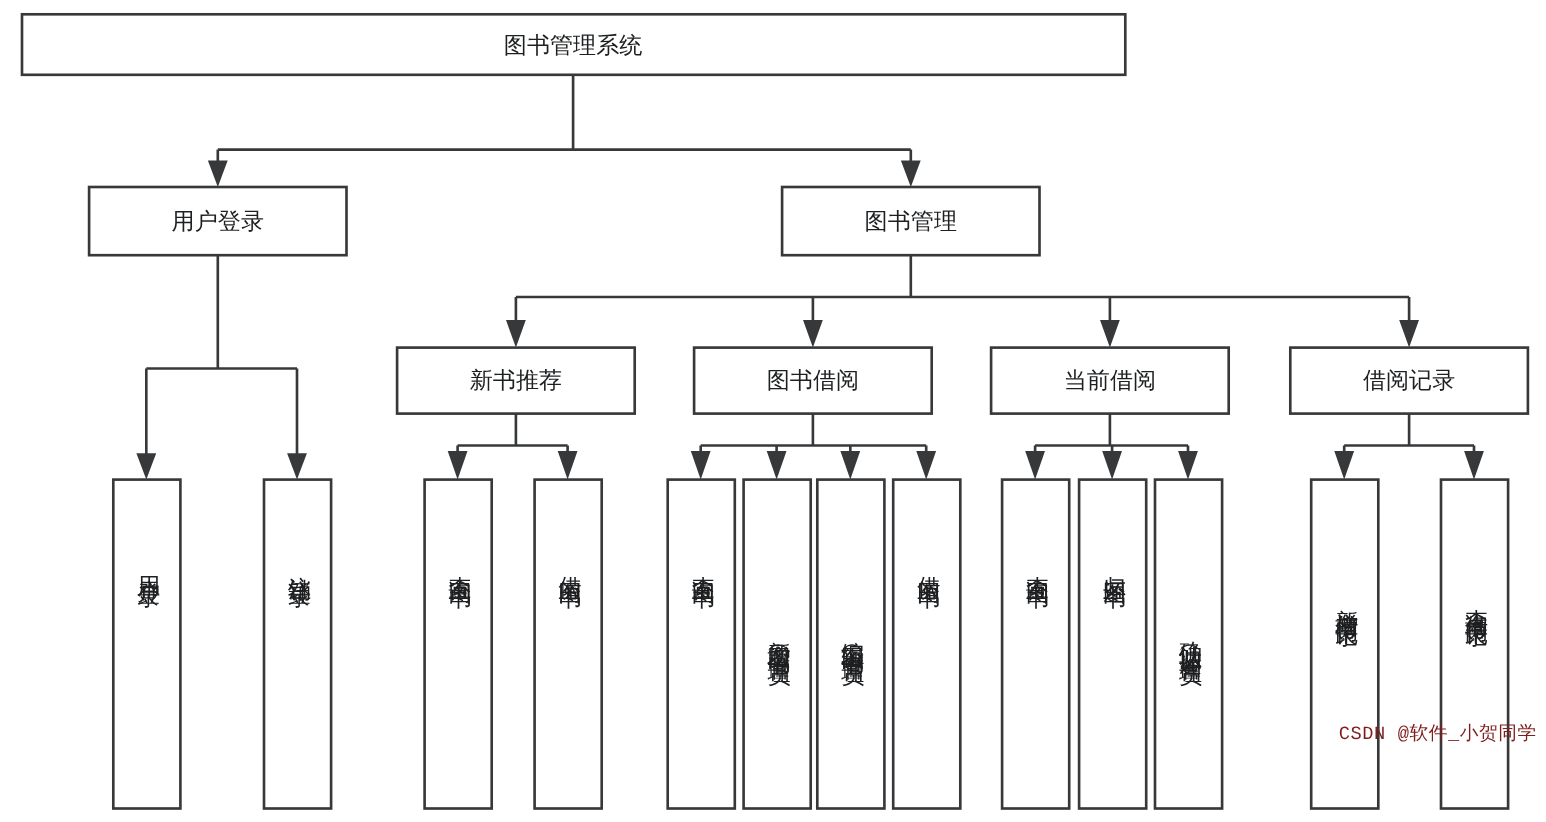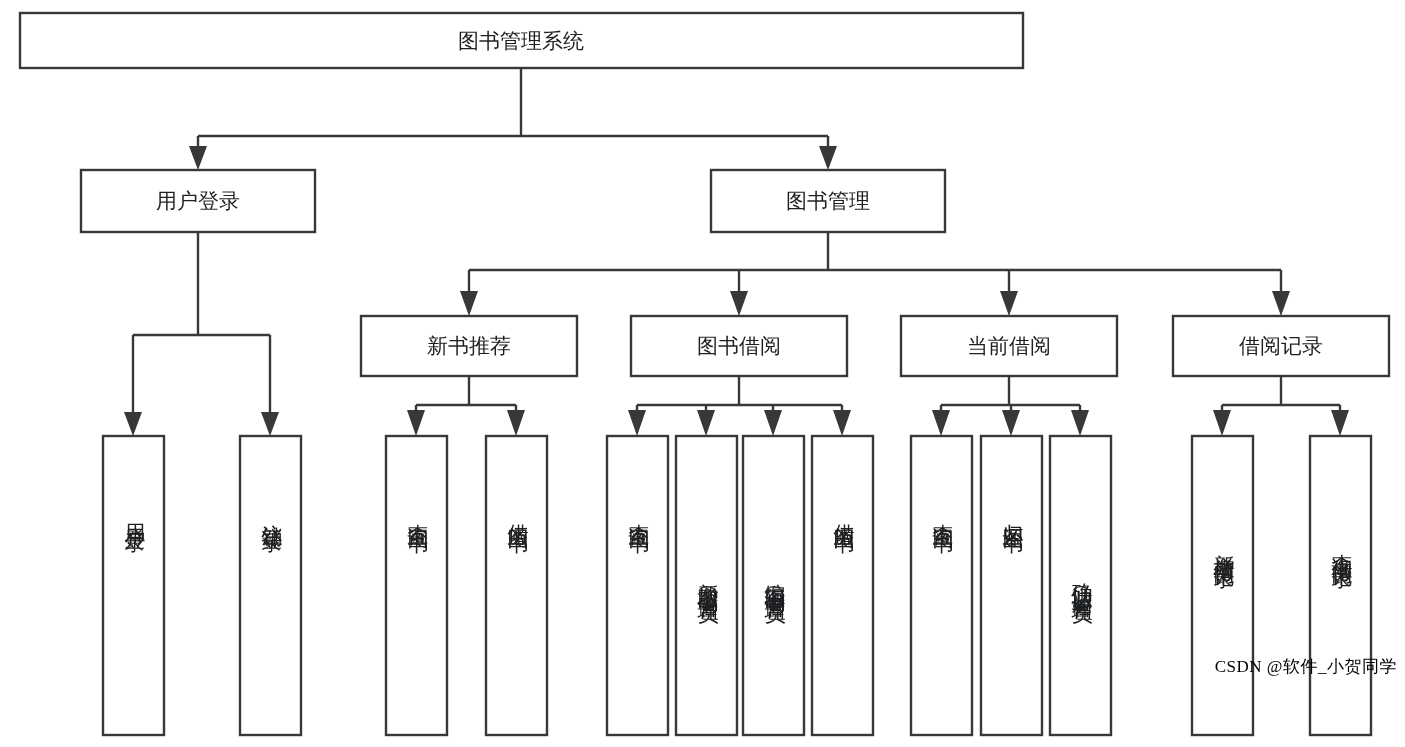--- a/index.html
+++ b/index.html
@@ -54,23 +54,23 @@
     stroke-linecap: butt;
   }
   .arrow-head {
     fill: #36383a;
     stroke: none;
   }
   .watermark {
     position: absolute;
     right: 8px;
     bottom: 4px;
-    font-family: Liberation Serif, serif;
+    font-family: Liberation Mono, monospace;
     font-size: 17px;
-    color: #000000;
+    color: #7f1d1d;
     white-space: nowrap;
     letter-spacing: 0.5px;
   }
 </style>
 </head>
 <body>
 
 <div id="diagram-root">
 
   <svg id="flow-svg" viewBox="0 0 1405 747">

